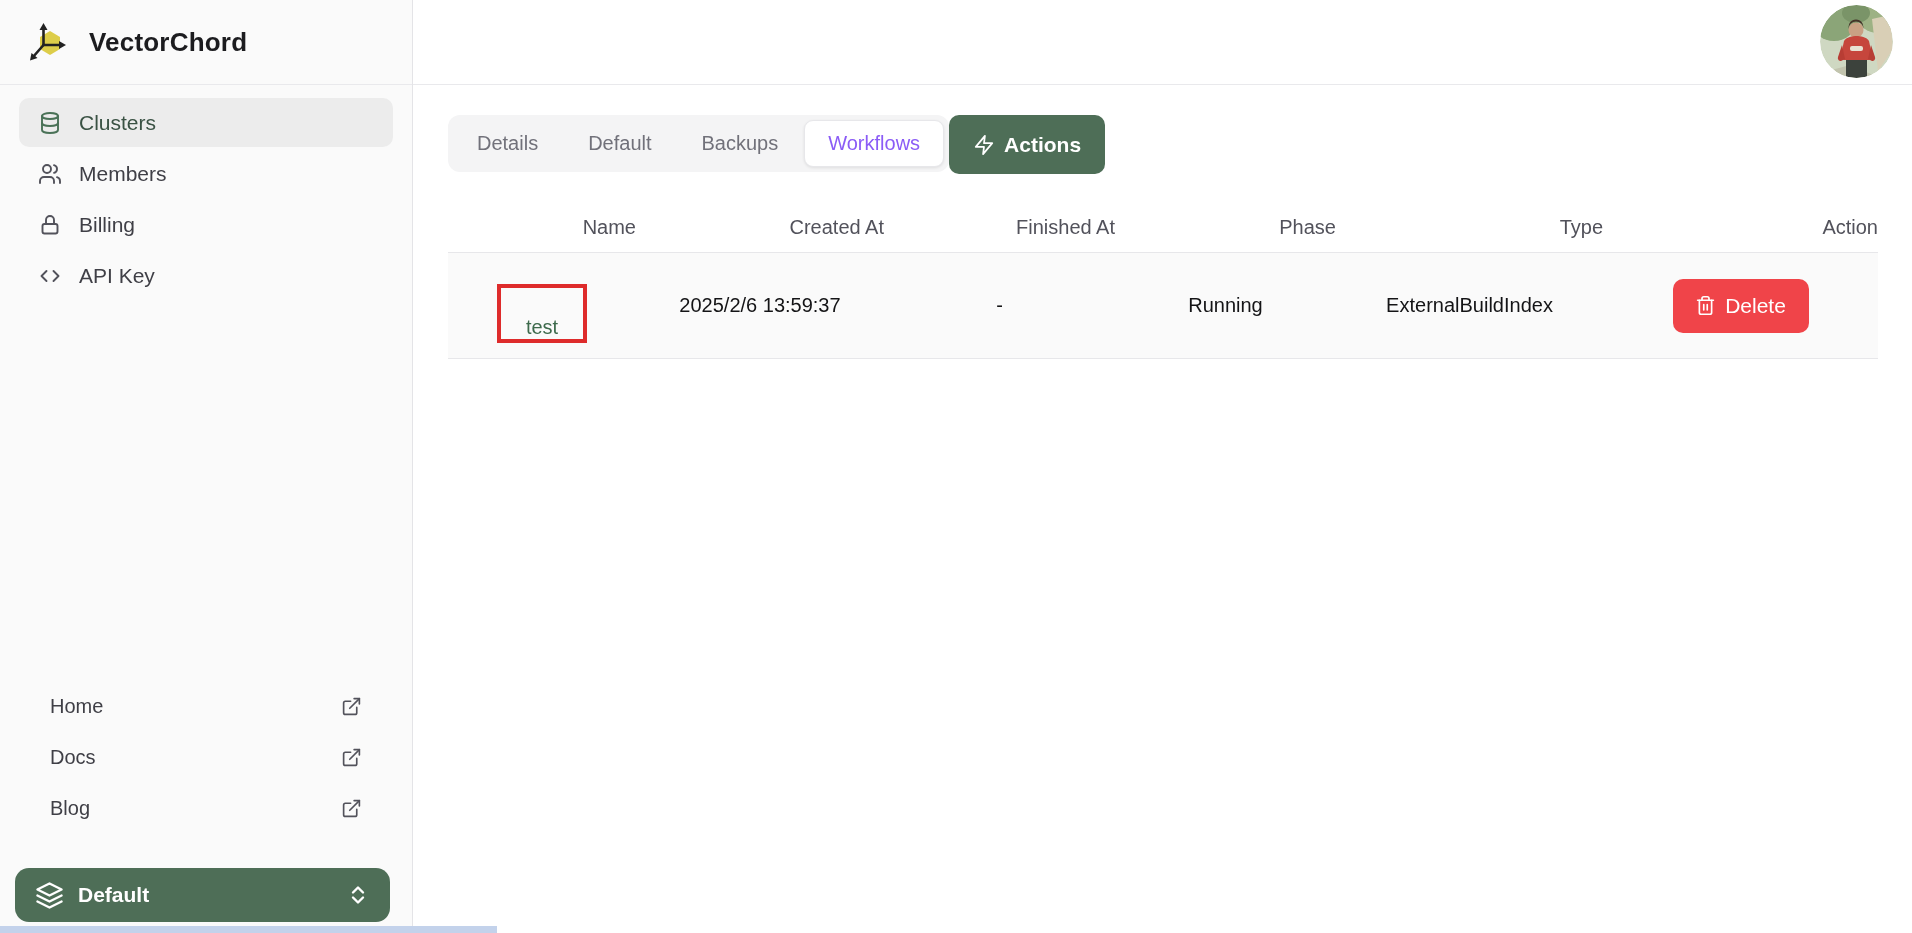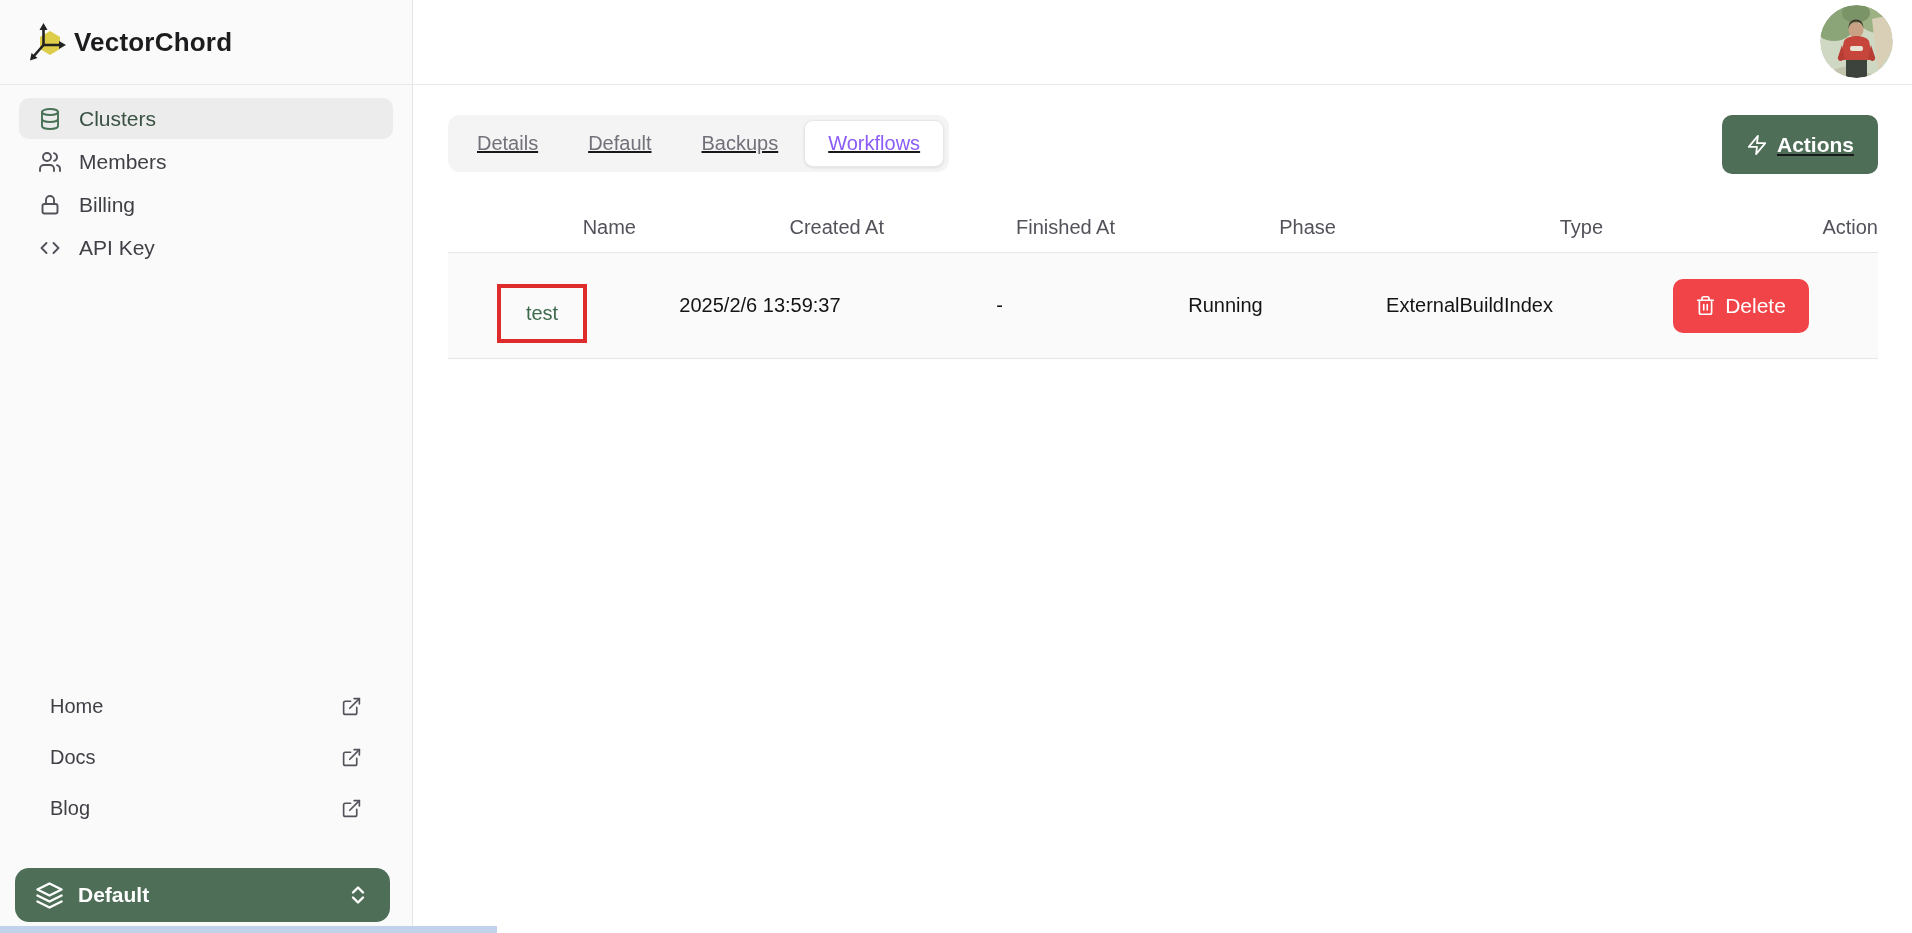--- a/index.html
+++ b/index.html
@@ -5,26 +5,26 @@
   * { margin:0; padding:0; box-sizing:border-box; }
   html,body { width:1912px; height:933px; overflow:hidden; background:#fff;
     font-family:"Liberation Sans", sans-serif; color:#18181b; }
 
   .page { position:relative; width:1912px; height:933px; display:flex; }
 
   
   .sidebar { width:413px; height:100%; background:#fafafa; border-right:1px solid #e4e4e7;
     display:flex; flex-direction:column; flex:0 0 413px; }
   .sidebar-header { height:85px; border-bottom:1px solid #e9e9ec; display:flex; align-items:center;
-    padding-left:26px; gap:4px; flex:0 0 85px; }
+    padding-left:26px; gap:19px; flex:0 0 85px; }
   .logo-mark { width:44px; height:44px; flex:0 0 44px; }
   .logo-title { font-size:26px; font-weight:700; color:#1c1c1f; letter-spacing:.2px; }
 
   .nav { padding:13px 19px 0 19px; }
-  .nav-item { height:41px; display:flex; align-items:center; gap:17px; padding:0 19px;
+  .nav-item { height:49px; display:flex; align-items:center; gap:17px; padding:0 19px;
     border-radius:10px; margin-bottom:2px; font-size:21px; color:#3f3f46; cursor:pointer; }
   .nav-item .ic { width:24px; height:24px; color:#52525b; display:flex; }
   .nav-item.active { background:#ececec; color:#3a5244; font-weight:500; }
   .nav-item.active .ic { color:#4a7257; }
 
   .sidebar-links { margin-top:auto; padding:0 36px; margin-bottom:34px; }
   .side-link { height:51px; display:flex; align-items:center; justify-content:space-between;
     padding:0 14px; font-size:20px; color:#3f3f46; border-radius:8px; cursor:pointer; }
   .side-link .ic { width:21px; height:21px; color:#52525b; display:flex; }
 
@@ -34,21 +34,21 @@
   .workspace-btn .ic { width:29px; height:29px; display:flex; }
   .workspace-btn .chev { margin-left:auto; width:24px; height:24px; display:flex; }
 
   
   .main { flex:1; display:flex; flex-direction:column; }
   .topbar { height:85px; border-bottom:1px solid #e9e9ec; position:relative; flex:0 0 85px; }
   .avatar { position:absolute; top:5px; right:19px; width:73px; height:73px; border-radius:50%;
     overflow:hidden; cursor:pointer; }
 
   .content { padding:30px 34px 0 35px; }
-  .toolbar { display:flex; align-items:flex-start; justify-content:space-between;text-decoration:underline; }
+  .toolbar { display:flex; align-items:flex-start; justify-content:flex-start; }
 
   .tabs { background:#f4f4f5; border-radius:12px; padding:5px; display:inline-flex; gap:2px;
     height:57px; align-items:stretch; }
   .tab { display:flex; align-items:center; padding:0 23px; border-radius:9px; font-size:20px;
     color:#71717a; cursor:pointer; border:1px solid transparent; white-space:nowrap; }
   .tab.active { background:#fff; color:#8b5cf6; border:1px solid #e7e7ea;
     box-shadow:0 1px 3px rgba(0,0,0,.09); font-weight:500; }
 
   .actions-btn { height:59px; background:#4e6e57; color:#fff; border:none; border-radius:10px;
     display:flex; align-items:center; gap:9px; padding:0 24px; font-size:21px; font-weight:600;
@@ -56,21 +56,21 @@
   .actions-btn .ic { width:22px; height:22px; display:flex; }
 
   .table { margin-top:28px; }
   .grid-cols { display:grid; grid-template-columns:188fr 248fr 231fr 221fr 267fr 275fr; }
   .thead { height:50px; align-items:center; }
   .th { text-align:right; font-size:20px; color:#52525b; font-weight:400; }
   .trow { height:107px; align-items:center; background:#fafafa;
     border-top:1px solid #e7e7ea; border-bottom:1px solid #e7e7ea; }
   .td { text-align:center; font-size:20px; color:#141416; }
   .name-link { color:#3d6a4c; text-decoration:none; font-size:20px; cursor:pointer; }
-  .annotation-box { display:inline-flex; align-items:center; justify-content:center;
+  .annotation-box { display:inline-flex; align-items:flex-end; justify-content:center;
     border:4px solid #de2b2b; width:90px; height:59px;margin-top:16px; }
   .delete-btn { height:54px; min-width:136px; background:#f04449; color:#fff; border:none;
     border-radius:10px; display:inline-flex; align-items:center; justify-content:center; gap:9px;
     padding:0 20px; font-size:21px; font-weight:500; cursor:pointer; font-family:inherit; }
   .delete-btn .ic { width:21px; height:21px; display:flex; }
   .td-action { text-align:center; }
 
   .scroll-strip { position:absolute; left:0; bottom:0; width:497px; height:7px;
     background:#c3d2eb; }
 

